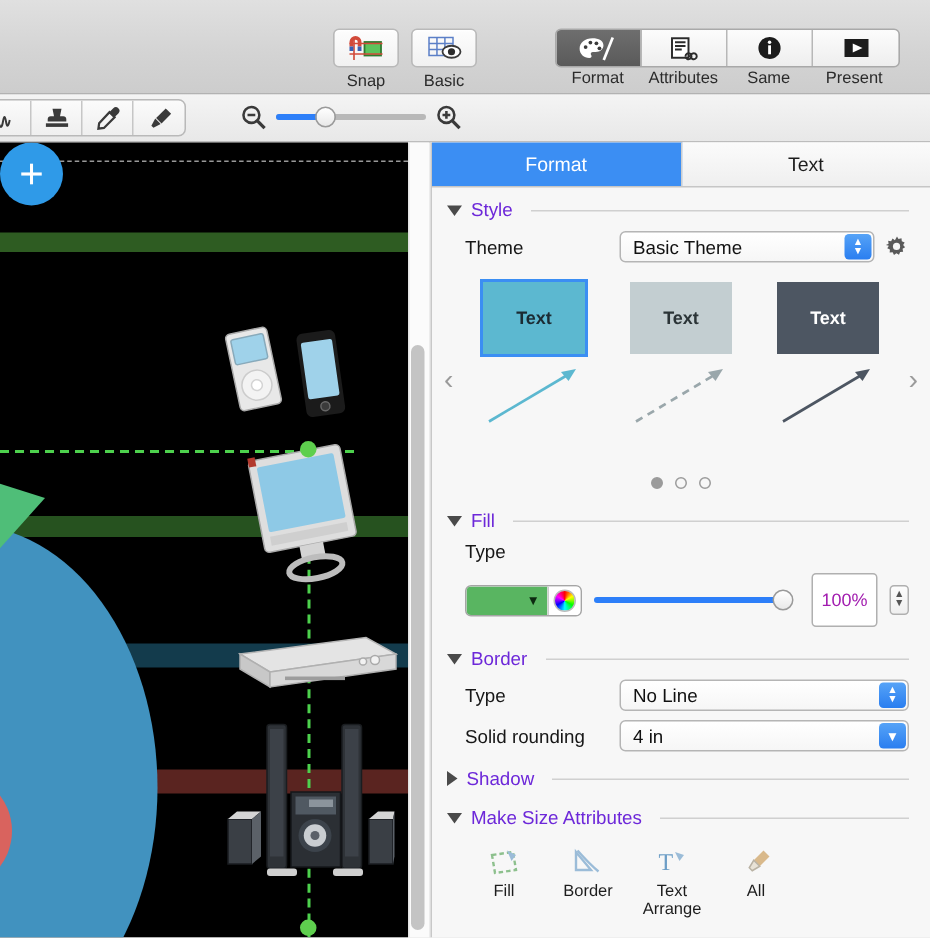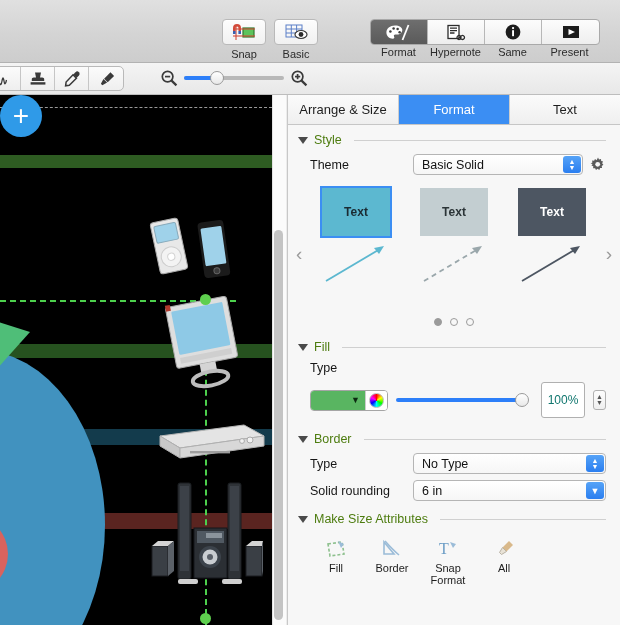--- a/index.html
+++ b/index.html
@@ -121,21 +121,21 @@
   .sec{ padding:0 0 0 0; }
   .sec-head{
     display:flex; align-items:center; gap:6px;
     padding:8px 14px 4px 10px;
   }
   .tri{ width:0;height:0; }
   .tri-down{ border-left:5px solid transparent; border-right:5px solid transparent;
              border-top:7px solid #4a4a4a; }
   .tri-right{ border-top:5px solid transparent; border-bottom:5px solid transparent;
               border-left:7px solid #4a4a4a; }
-  .sec-title{ font-size:12.5px; color:#4d7c0f; white-space:nowrap; }
+  .sec-title{ font-size:12.5px; color:#6d28d9; white-space:nowrap; }
   .rule{ flex:1; height:1px; background:#d0d0d0; margin-left:6px; }
 
   .row{ display:flex; align-items:center; padding:3px 14px 3px 10px; }
   .row-label{ width:115px; font-size:12.5px; color:#171717; padding-left:12px;}
   .popup{
     position:relative; flex:1; height:21px; border:1px solid #b5b5b5;
     border-radius:4px; background:linear-gradient(to bottom,#ffffff,#f6f6f6);
     display:flex; align-items:center; padding-left:8px; font-size:12.5px; color:#111;
   }
   .popup-arrow{
@@ -180,21 +180,21 @@
     border:1px solid #bbb; }
   .opac-slider{ position:relative; flex:1; height:18px; min-width:90px; }
   .ot{ position:absolute; top:7px; left:0; right:12px; height:4px;
        border-radius:2px; background:#2d7ff9; }
   .ok{ position:absolute; top:2px; right:4px; width:14px; height:14px;
        border-radius:50%; background:linear-gradient(to bottom,#fff,#e9e9e9);
        border:1px solid #9a9a9a; }
   .numfield{
     width:44px; height:36px; border:1px solid #b0b0b0; border-radius:3px;
     background:#fff; display:flex; align-items:center; justify-content:center;
-    font-size:12px; color:#0f766e;
+    font-size:12px; color:#a21caf;
   }
   .stepper{ width:13px; height:20px; border:1px solid #b0b0b0; border-radius:3px;
     background:linear-gradient(to bottom,#fdfdfd,#efefef);
     display:flex; flex-direction:column; align-items:center; justify-content:center;
     font-size:7px; line-height:6px; color:#555; }
 
   
   .msa{ display:flex; padding:6px 0 0 22px; gap:4px; }
   .msa-item{ width:52px; text-align:center; }
   .msa-ico{ height:26px; display:flex; align-items:center; justify-content:center;}
@@ -274,21 +274,21 @@
       </div>
       <div class="seg-cell">
         <svg width="24" height="18" viewBox="0 0 24 18">
           <rect x="4" y="3" width="16" height="12" fill="#1c1c1c"></rect>
           <polygon points="9.5,6 16,9 9.5,12" fill="#fff"></polygon>
         </svg>
       </div>
     </div>
     <div class="seg-labels">
       <div class="seg-lab">Format</div>
-      <div class="seg-lab">Hypernote</div>
+      <div class="seg-lab">Attributes</div>
       <div class="seg-lab">Same</div>
       <div class="seg-lab">Present</div>
     </div>
   </div>
 
   <div class="toolbar2">
     <div class="tool-seg">
       <div class="tool-cell">
         <svg width="18" height="17" viewBox="0 0 18 17">
           <path d="M2 14 q1-5 2.5-1 q1.5 4 2.5-2 q1-6 2 0 q1 6 2.5-1" fill="none" stroke="#3a3a3a" stroke-width="1.3"></path>
@@ -424,36 +424,35 @@
 
     <div class="handle" style="left:200px; top:518px;"></div>
   </div>
 
   <div class="cv-scroll-track"></div>
   <div class="cv-scroll-thumb"></div>
 
   <div class="panel">
 
     <div class="tabs">
-      <div class="tab">Arrange &amp; Size</div>
       <div class="tab active">Format</div>
       <div class="tab">Text</div>
     </div>
 
     <div class="sec">
       <div class="sec-head">
         <div class="tri tri-down"></div>
         <div class="sec-title">Style</div>
         <div class="rule"></div>
       </div>
 
       <div class="row">
         <div class="row-label">Theme</div>
         <div class="popup">
-          <span>Basic Solid</span>
+          <span>Basic Theme</span>
           <span class="popup-arrow">▲<br>▼</span>
         </div>
         <svg class="gear" viewBox="0 0 16 16">
           <path d="M8 0.6l1 1.8 2-0.5 0.2 2 1.9 0.7-1 1.7 1.3 1.5-1.7 1.1 0.4 2-2 0.1-0.8 1.9-1.7-1.1-1.6 1.2-0.9-1.8-2 0.1 0.2-2-1.8-0.8 1.1-1.6L0.6 6.4l1.8-0.9-0.3-2 2 0.3 0.9-1.8 1.6 1.2z" fill="#5a5a5a"></path>
           <circle cx="7.7" cy="7.3" r="2.4" fill="#f7f7f7"></circle>
         </svg>
       </div>
 
       <div class="carousel">
         <div class="arrow-l">‹</div>
@@ -525,34 +524,41 @@
     <div class="sec">
       <div class="sec-head">
         <div class="tri tri-down"></div>
         <div class="sec-title">Border</div>
         <div class="rule"></div>
       </div>
 
       <div class="row">
         <div class="row-label">Type</div>
         <div class="popup">
-          <span>No Type</span>
+          <span>No Line</span>
           <span class="popup-arrow">▲<br>▼</span>
         </div>
       </div>
 
       <div class="row">
         <div class="row-label">Solid rounding</div>
         <div class="popup">
-          <span>6 in</span>
+          <span>4 in</span>
           <span class="popup-arrow single">▼</span>
         </div>
       </div>
     </div>
 
+    <div class="sec">
+      <div class="sec-head">
+        <div class="tri tri-right"></div>
+        <div class="sec-title">Shadow</div>
+        <div class="rule"></div>
+      </div>
+    </div>
 
     <div class="sec">
       <div class="sec-head">
         <div class="tri tri-down"></div>
         <div class="sec-title">Make Size Attributes</div>
         <div class="rule"></div>
       </div>
 
       <div class="msa">
         <div class="msa-item">
@@ -575,21 +581,21 @@
           <div class="msa-lab">Border</div>
         </div>
 
         <div class="msa-item">
           <div class="msa-ico">
             <svg width="24" height="22" viewBox="0 0 24 22">
               <text x="3" y="16" font-family="Liberation Serif, serif" font-size="16" fill="#6d9ec6">T</text>
               <path d="M14 4 l6 2 -3 4z" fill="#9bbcd8"></path>
             </svg>
           </div>
-          <div class="msa-lab">Snap Format</div>
+          <div class="msa-lab">Text Arrange</div>
         </div>
 
         <div class="msa-item">
           <div class="msa-ico">
             <svg width="24" height="22" viewBox="0 0 24 22">
               <path d="M17 3l4 4-6.5 6.5-4-4z" fill="#d9b98b"></path>
               <path d="M10.5 9.5l4 4-5 3-2-2z" fill="#e8e2d6" stroke="#b9b2a4"></path>
             </svg>
           </div>
           <div class="msa-lab">All</div>

